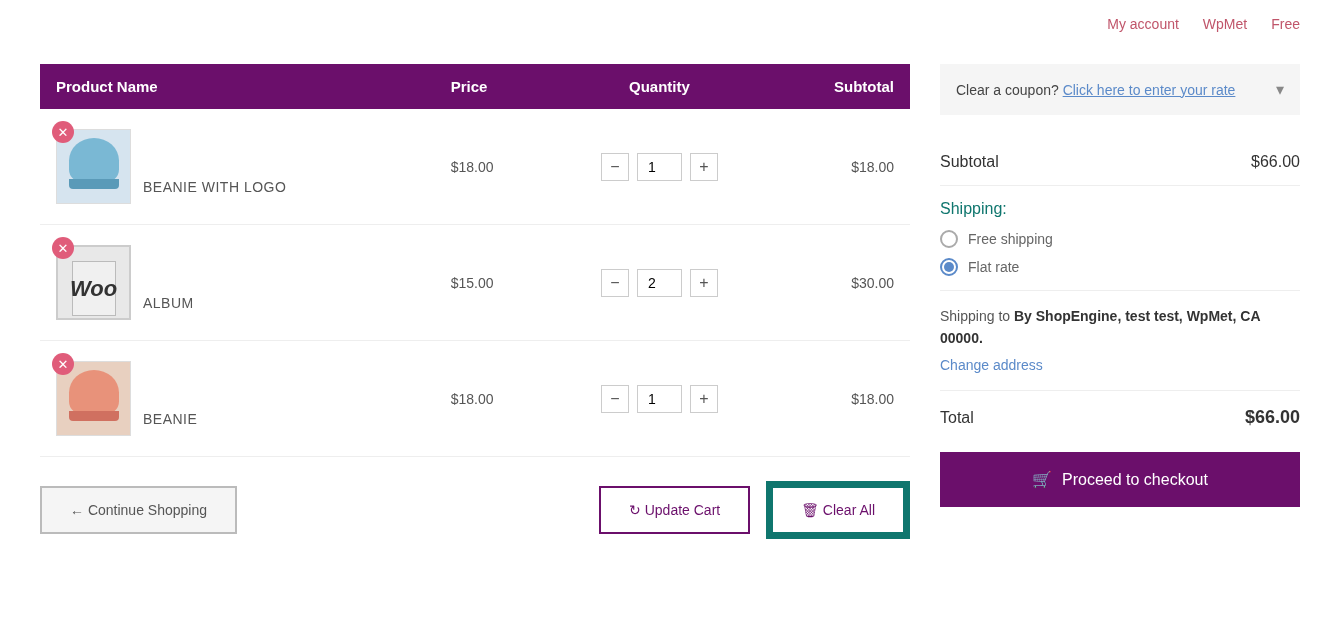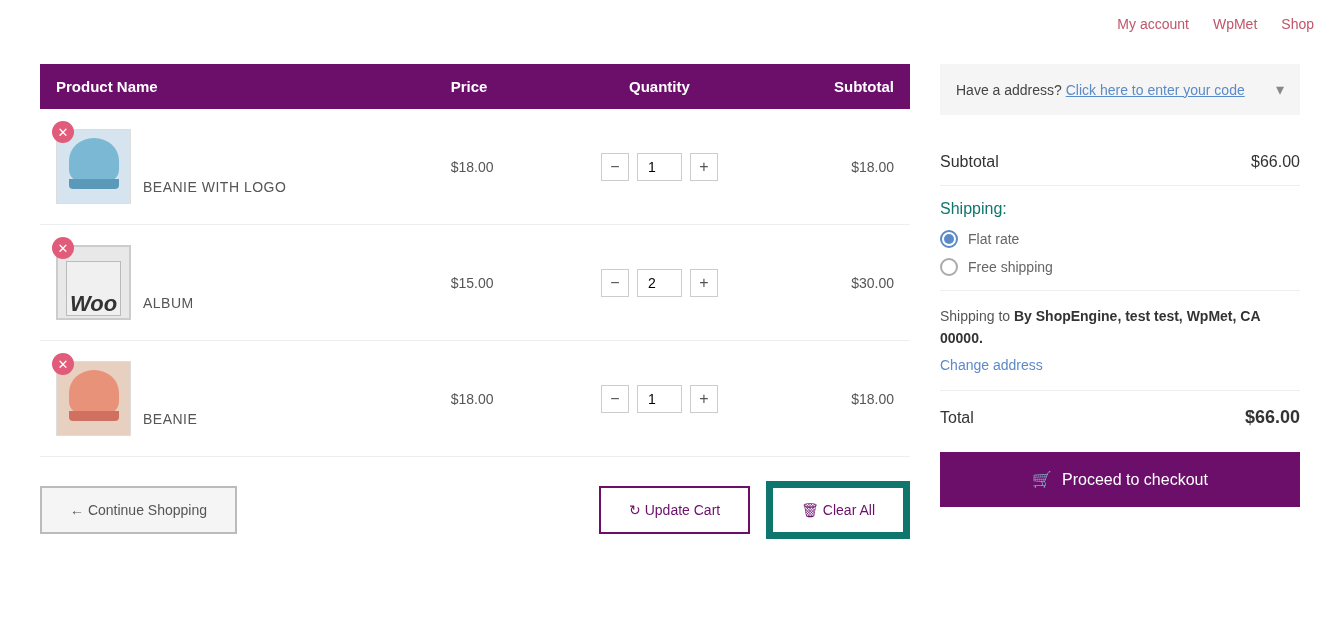--- a/index.html
+++ b/index.html
@@ -1,21 +1,21 @@
 <!DOCTYPE html>
 <html><head>
   <meta charset="utf-8">
   <style>
     * { box-sizing: border-box; margin: 0; padding: 0; }
     body { font-family: Arial, sans-serif; background: #fff; color: #333; font-size: 14px; }
 
     .top-nav {
       display: flex;
       justify-content: flex-end;
-      padding: 16px 26px;
+      padding: 16px 40px;
       gap: 24px;
     }
     .top-nav a {
       color: #c0556a;
       text-decoration: none;
       font-size: 14px;
     }
 
     .main-container {
       display: flex;
@@ -110,26 +110,26 @@
       background: #5a9ab8;
       border-radius: 0 0 4px 4px;
     }
 
     
     .img-album {
       background: #e8e8e8;
       border: 2px solid #ccc;
     }
     .img-album-inner {
-      width: 55px;
+      width: 44px;
       height: 55px;
       background: #f0f0f0;
       border: 1px solid #bbb;
       display: flex;
-      align-items: flex-end;
+      align-items: center;
       justify-content: center;
       font-size: 18px;
       font-weight: bold;
       color: #333;
       font-style: italic;
       margin-top: 12px;
     }
 
     
     .img-beanie {
@@ -414,21 +414,21 @@
       color: #333;
       line-height: 1;
     }
   </style>
 </head>
 <body>
 
 <nav class="top-nav">
   <a>My account</a>
   <a>WpMet</a>
-  <a>Shop</a>
+  <a>Free</a>
 </nav>
 
 <div class="main-container">
 
   <div class="cart-section">
     <table class="cart-table">
       <thead>
         <tr>
           <th>Product Name</th>
           <th>Price</th>
@@ -502,43 +502,43 @@
       <button class="btn-continue">← Continue Shopping</button>
       <button class="btn-update">↻ Update Cart</button>
       <button class="btn-clear">🗑 Clear All</button>
     </div>
   </div>
 
   <div class="checkout-sidebar">
 
     <div class="coupon-box">
       <span class="coupon-text">
-        <span>Have a address?</span>
-        <a class="coupon-link">Click here to enter your code</a>
+        <span>Clear a coupon?</span>
+        <a class="coupon-link">Click here to enter your rate</a>
       </span>
       <span class="coupon-arrow">▾</span>
     </div>
 
     <div class="summary-section">
 
       <div class="summary-row">
         <span class="summary-label">Subtotal</span>
         <span class="summary-value">$66.00</span>
       </div>
 
       <div class="shipping-section">
         <div class="shipping-label">Shipping:</div>
         <div class="shipping-options">
           <div class="shipping-option">
+            <div class="radio-btn unselected"></div>
+            <span class="shipping-option-label">Free shipping</span>
+          </div>
+          <div class="shipping-option">
             <div class="radio-btn selected"></div>
             <span class="shipping-option-label">Flat rate</span>
-          </div>
-          <div class="shipping-option">
-            <div class="radio-btn unselected"></div>
-            <span class="shipping-option-label">Free shipping</span>
           </div>
         </div>
       </div>
 
       <div class="shipping-address">
         <span>Shipping to <strong>By ShopEngine, test test, WpMet, CA 00000.</strong></span>
         <a class="change-address">Change address</a>
       </div>
 
       <div class="total-row">

